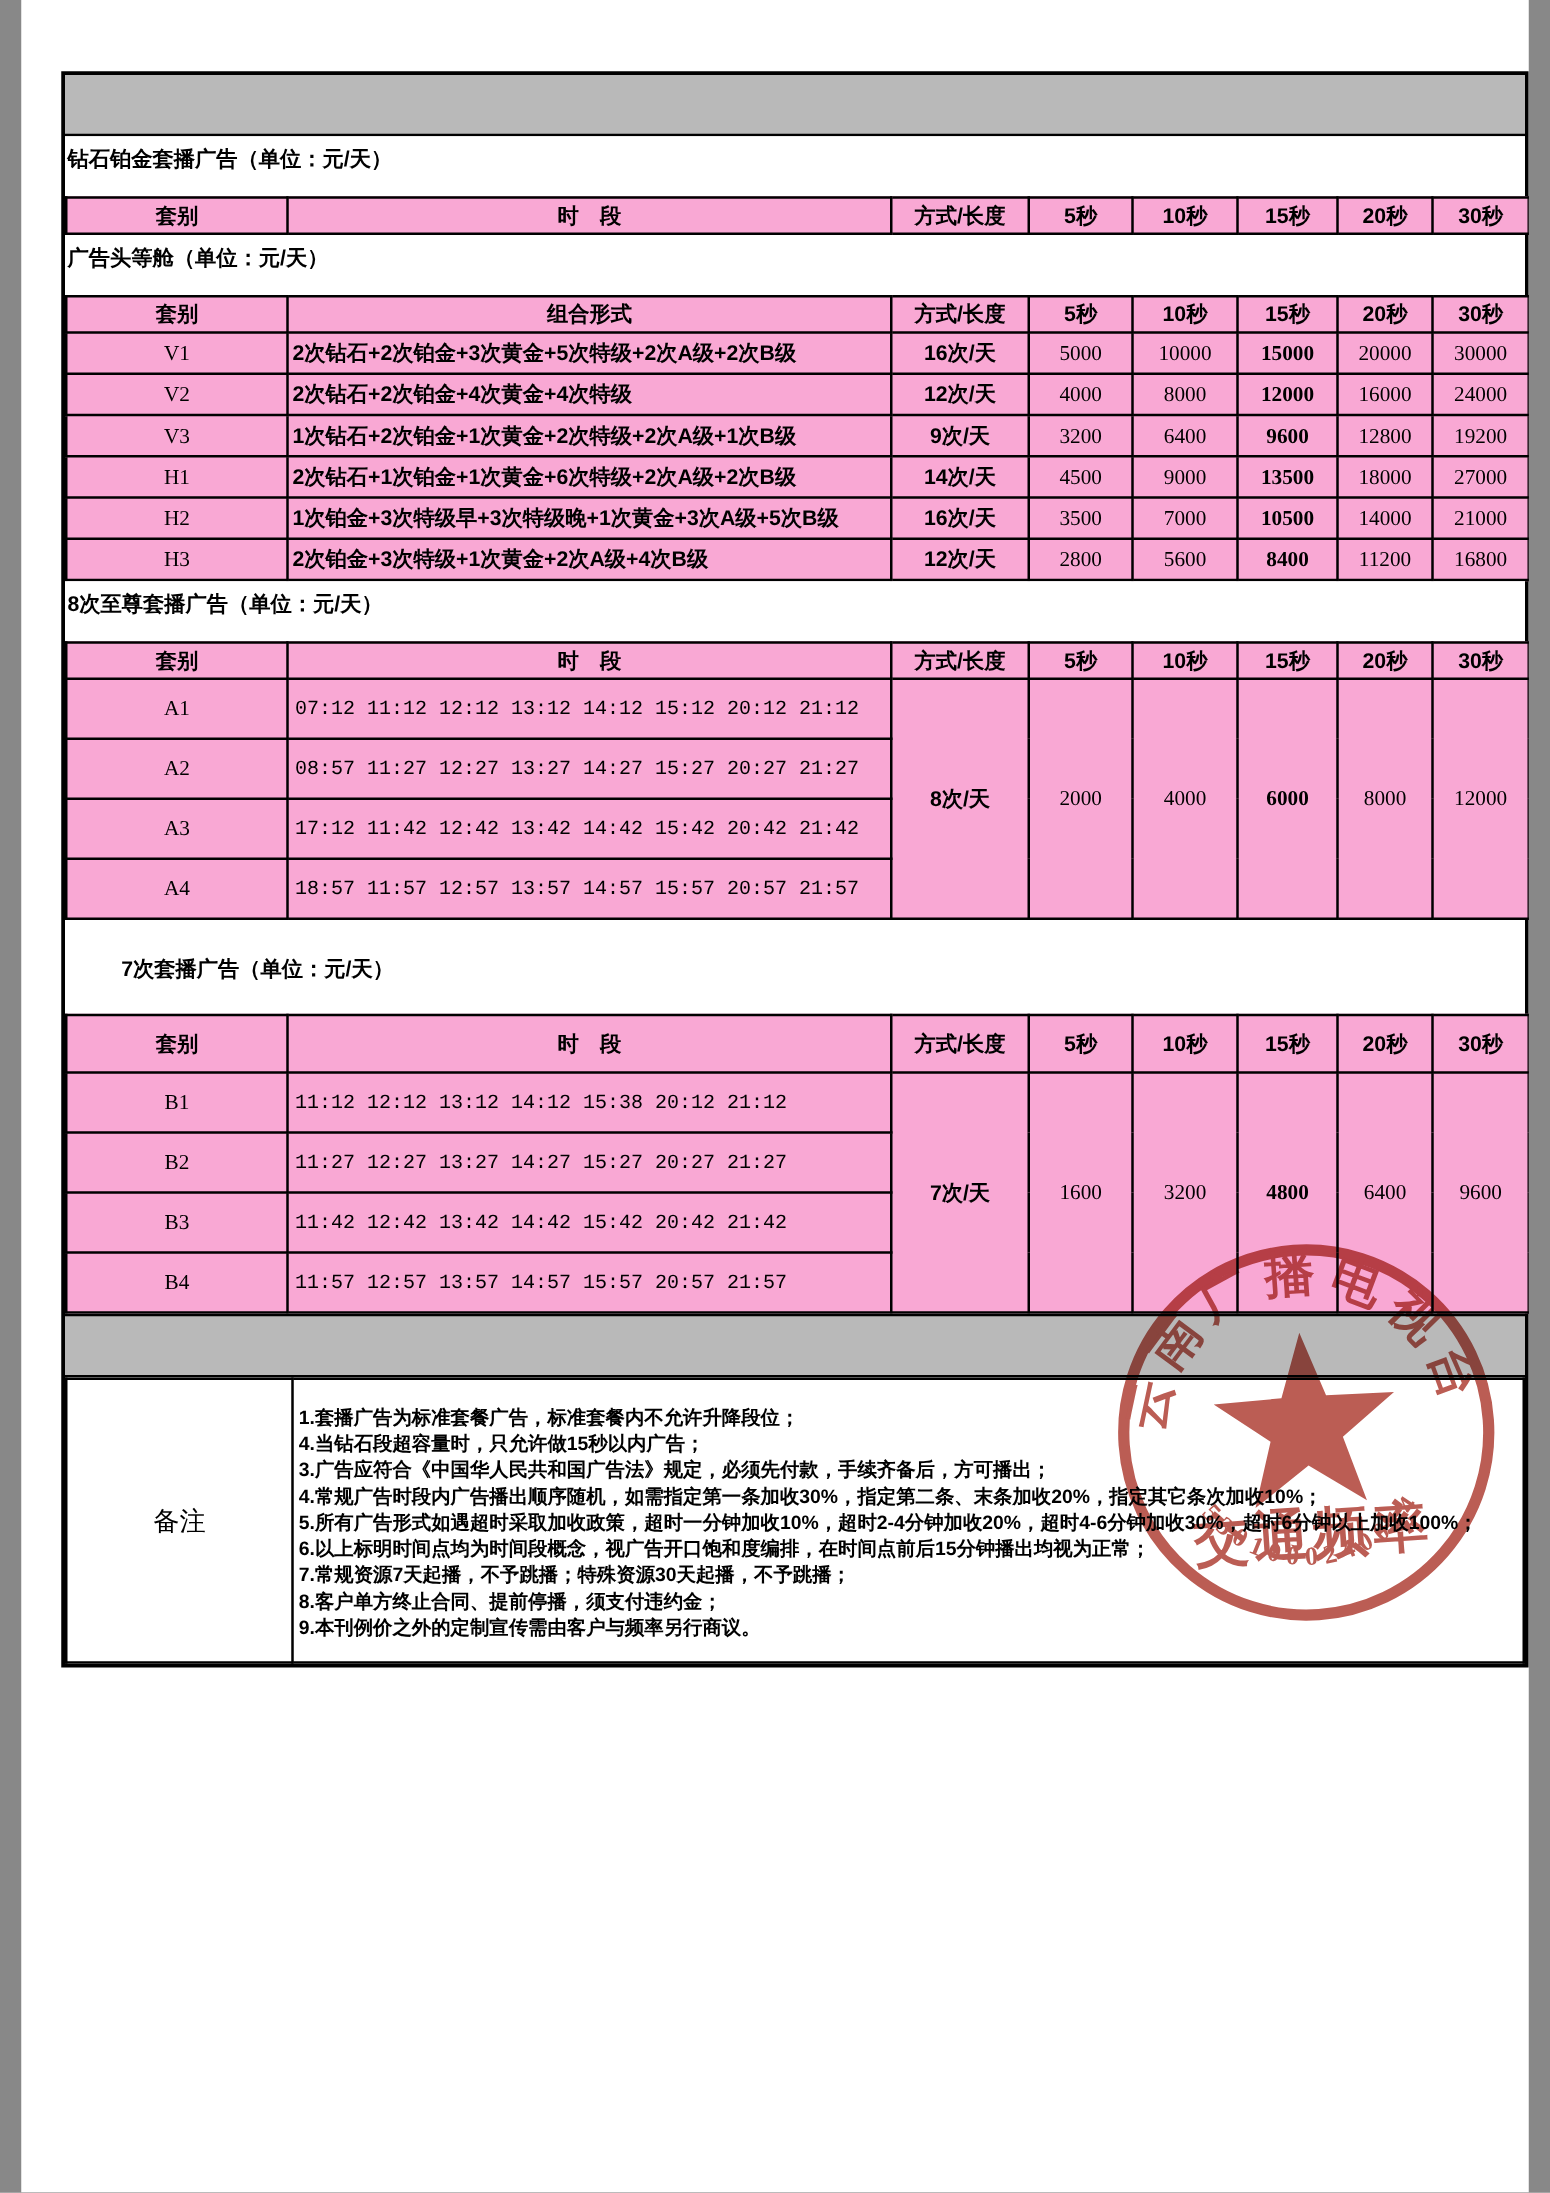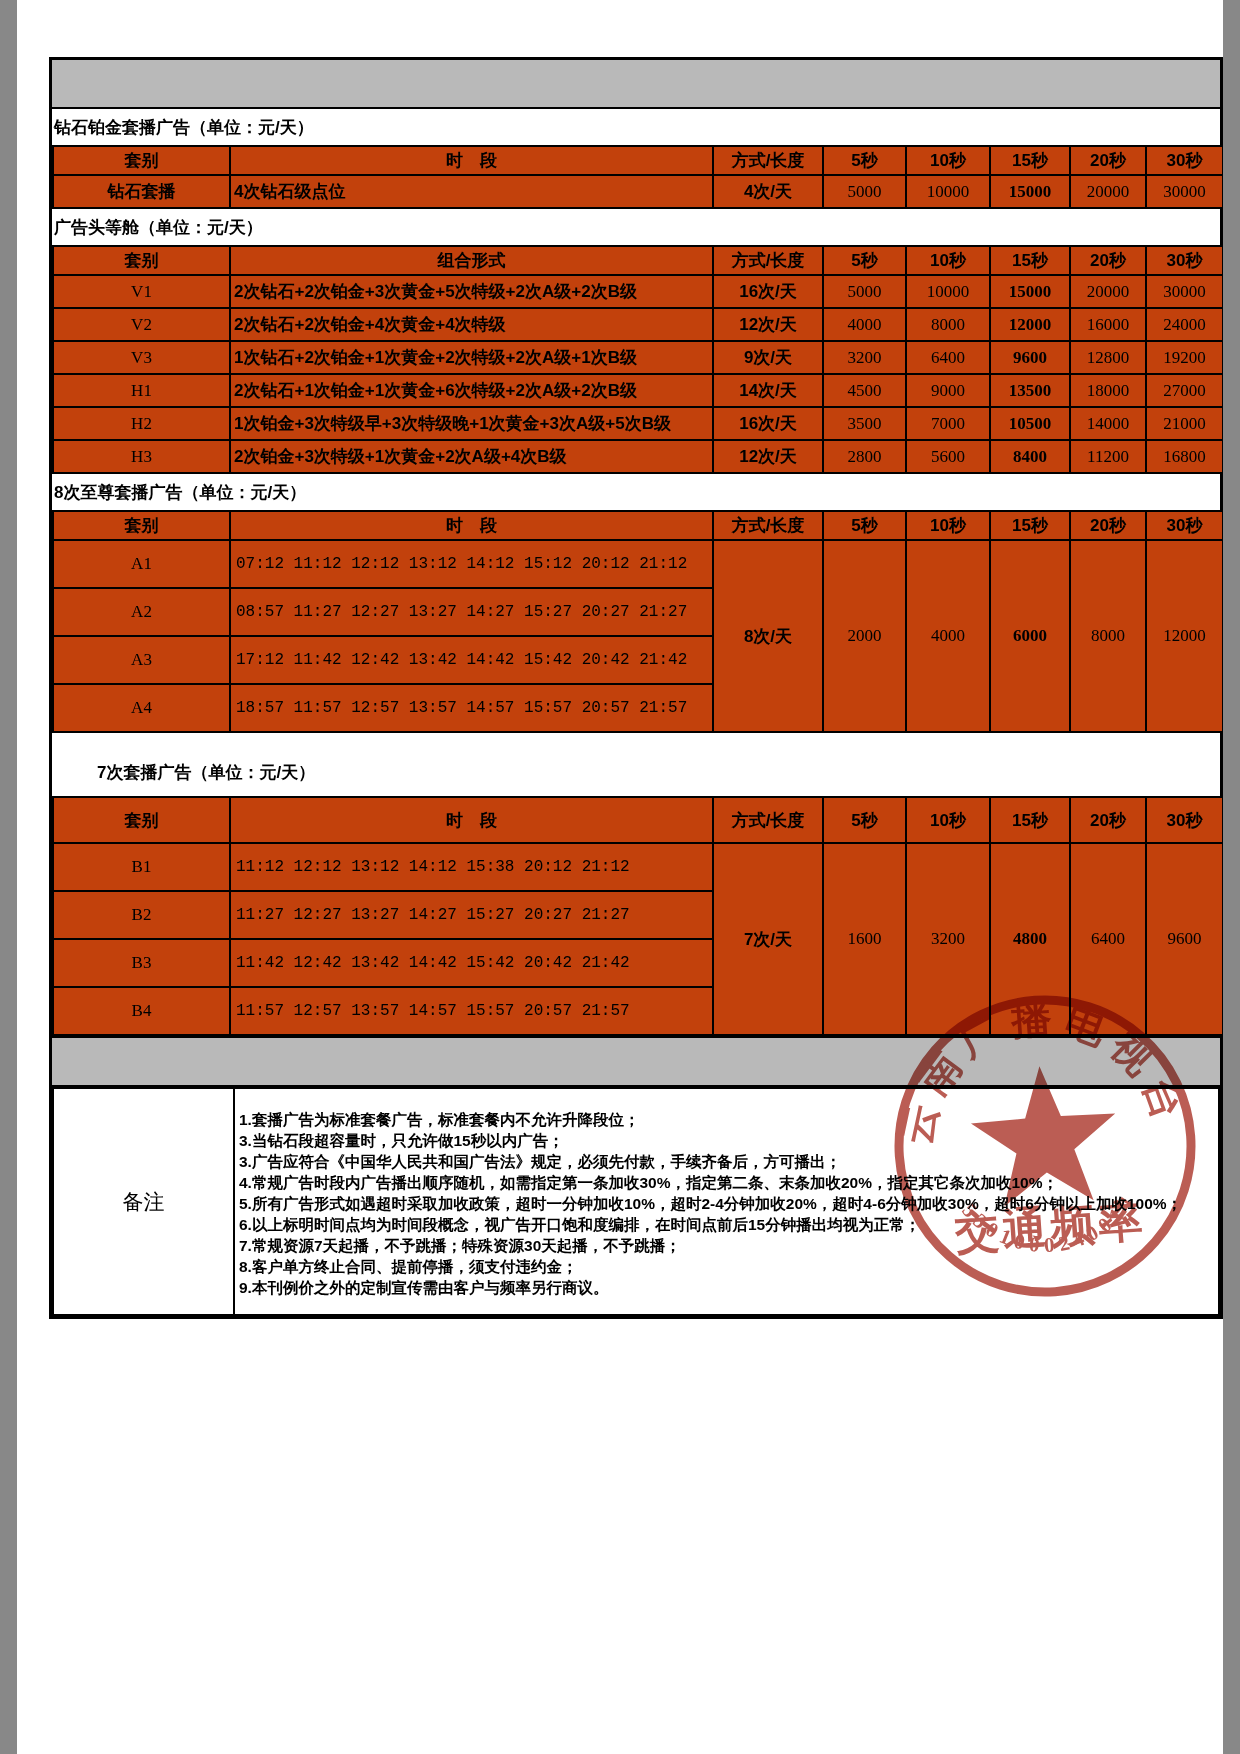--- a/index.html
+++ b/index.html
@@ -6,21 +6,21 @@
   .page{position:relative;width:1206px;height:1754px;background:#fff;margin:0 auto;
         font-family:"Liberation Sans",sans-serif;color:#000;overflow:hidden;}
   .sheet{position:absolute;left:32px;top:57px;width:1174px;box-sizing:border-box;
          border:3px solid #000;background:#fff;}
   .band{height:47px;background:#b9b9b9;}
   .band.top{border-bottom:2px solid #000;}
   .band.mid{border-top:2px solid #000;border-bottom:2px solid #000;}
   .section-title{font-weight:bold;font-size:17px;padding:7px 2px 6px 2px;background:#fff;}
   .section-title.tall{padding:28px 2px 12px 2px;margin-left:43px;}
 
-  table.rate-table{width:100%;border-collapse:collapse;table-layout:fixed;background:#c2410c;}
+  table.rate-table{width:100%;border-collapse:collapse;table-layout:fixed;background:#f9a8d4;margin-top:12px;}
   .rate-table th,.rate-table td{border:2px solid #000;text-align:center;padding:0 3px;
       overflow:hidden;white-space:nowrap;}
   .rate-table th{font-weight:bold;font-size:17px;height:27px;font-family:"Liberation Sans",sans-serif;}
   .rate-table td{font-size:17px;height:31px;font-family:"Liberation Serif",serif;font-weight:normal;}
 
   
   .tbl-0 td:nth-child(1),.tbl-0 td:nth-child(3){font-family:"Liberation Sans",sans-serif;font-weight:bold;}
   .tbl-0 td:nth-child(2){font-family:"Liberation Sans",sans-serif;font-weight:bold;text-align:left;}
   .tbl-0 td:nth-child(6){font-weight:bold;}
   
@@ -74,30 +74,20 @@
             <th>时　段</th>
             <th>方式/长度</th>
             <th>5秒</th>
             <th>10秒</th>
             <th>15秒</th>
             <th>20秒</th>
             <th>30秒</th>
           </tr>
         </thead>
         <tbody>
-          <tr>
-            <td>钻石套播</td>
-            <td>4次钻石级点位</td>
-            <td>4次/天</td>
-            <td>5000</td>
-            <td>10000</td>
-            <td>15000</td>
-            <td>20000</td>
-            <td>30000</td>
-          </tr>
         </tbody>
       </table>
 
     <div class="section-title">广告头等舱（单位：元/天）</div>
     <table class="rate-table tbl-1">
         <colgroup>
           <col style="width: 177px;">
           <col style="width: 483px;">
           <col style="width: 110px;">
           <col style="width: 83px;">
@@ -284,21 +274,21 @@
 
     <div class="band mid"></div>
 
     <table class="remarks-table">
       <tbody>
           <tr>
         <td class="remarks-label">备注</td>
         <td class="remarks-body">
           <div id="remarks-list">
                 <div class="remark-line">1.套播广告为标准套餐广告，标准套餐内不允许升降段位；</div>
-                <div class="remark-line">3.当钻石段超容量时，只允许做15秒以内广告；</div>
+                <div class="remark-line">4.当钻石段超容量时，只允许做15秒以内广告；</div>
                 <div class="remark-line">3.广告应符合《中国华人民共和国广告法》规定，必须先付款，手续齐备后，方可播出；</div>
                 <div class="remark-line">4.常规广告时段内广告播出顺序随机，如需指定第一条加收30%，指定第二条、末条加收20%，指定其它条次加收10%；</div>
                 <div class="remark-line">5.所有广告形式如遇超时采取加收政策，超时一分钟加收10%，超时2-4分钟加收20%，超时4-6分钟加收30%，超时6分钟以上加收100%；</div>
                 <div class="remark-line">6.以上标明时间点均为时间段概念，视广告开口饱和度编排，在时间点前后15分钟播出均视为正常；</div>
                 <div class="remark-line">7.常规资源7天起播，不予跳播；特殊资源30天起播，不予跳播；</div>
                 <div class="remark-line">8.客户单方终止合同、提前停播，须支付违约金；</div>
                 <div class="remark-line">9.本刊例价之外的定制宣传需由客户与频率另行商议。</div>
               </div>
         </td>
       </tr>

